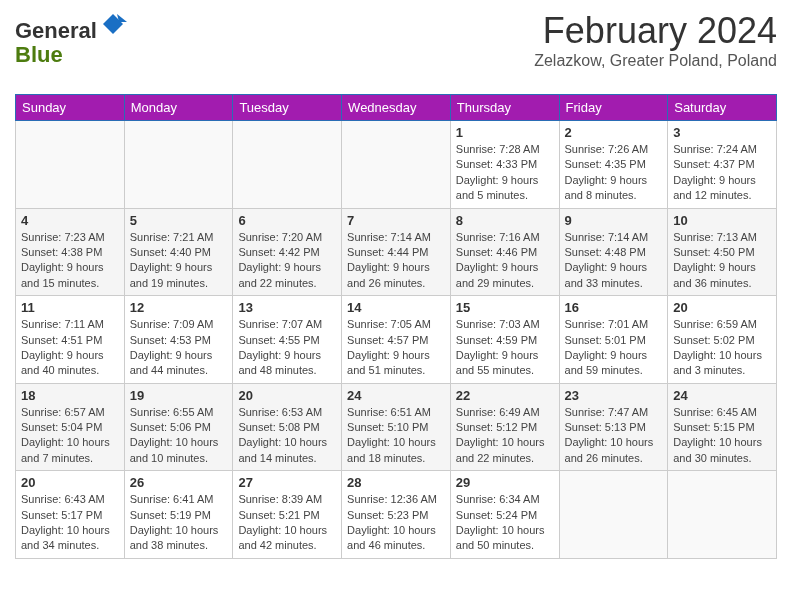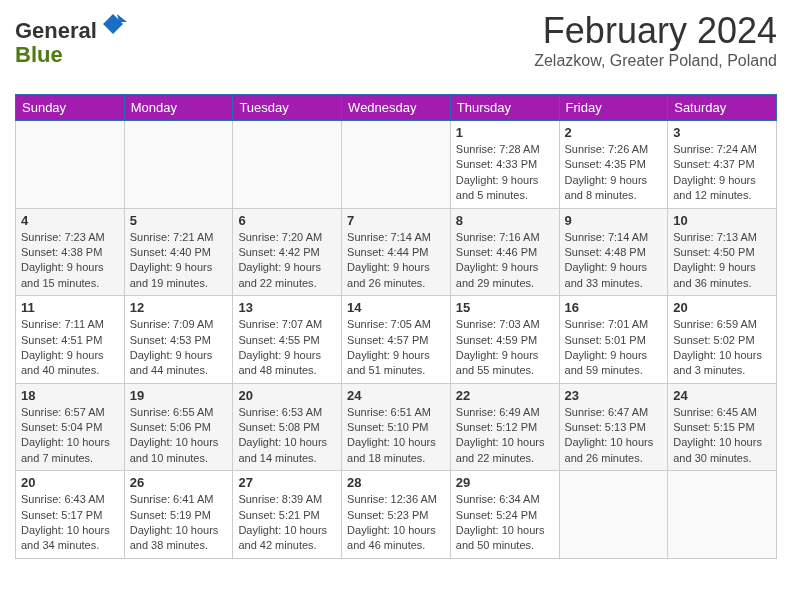--- a/index.html
+++ b/index.html
@@ -220,21 +220,21 @@
           </td>
           <td>
             <div class="day-number">22</div>
             <div class="day-info">Sunrise: 6:49 AM
 Sunset: 5:12 PM
 Daylight: 10 hours
 and 22 minutes.</div>
           </td>
           <td>
             <div class="day-number">23</div>
-            <div class="day-info">Sunrise: 6:47 AM
+            <div class="day-info">Sunrise: 7:47 AM
 Sunset: 5:13 PM
 Daylight: 10 hours
 and 26 minutes.</div>
           </td>
           <td>
             <div class="day-number">24</div>
             <div class="day-info">Sunrise: 6:45 AM
 Sunset: 5:15 PM
 Daylight: 10 hours
 and 30 minutes.</div>

